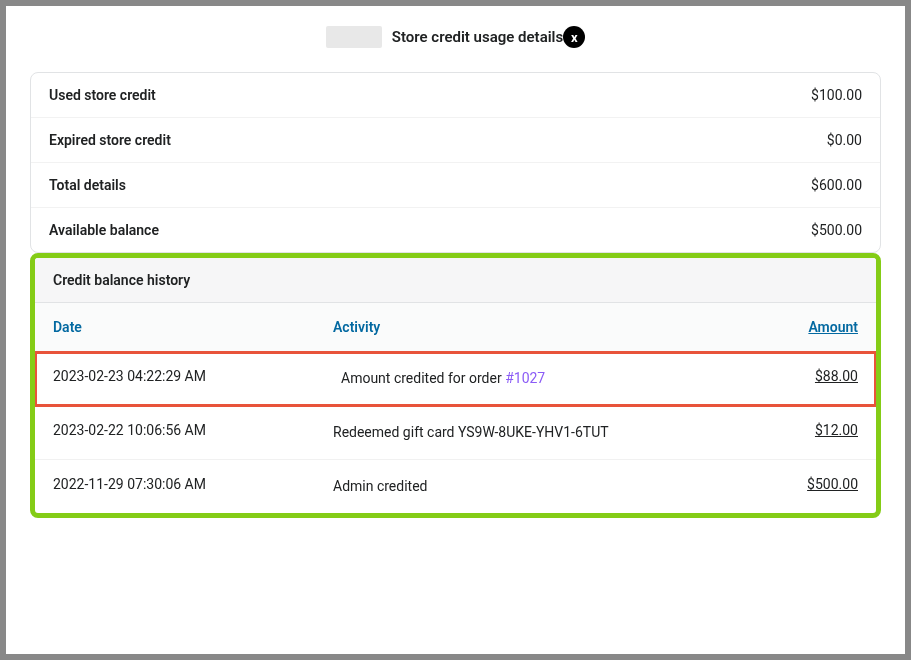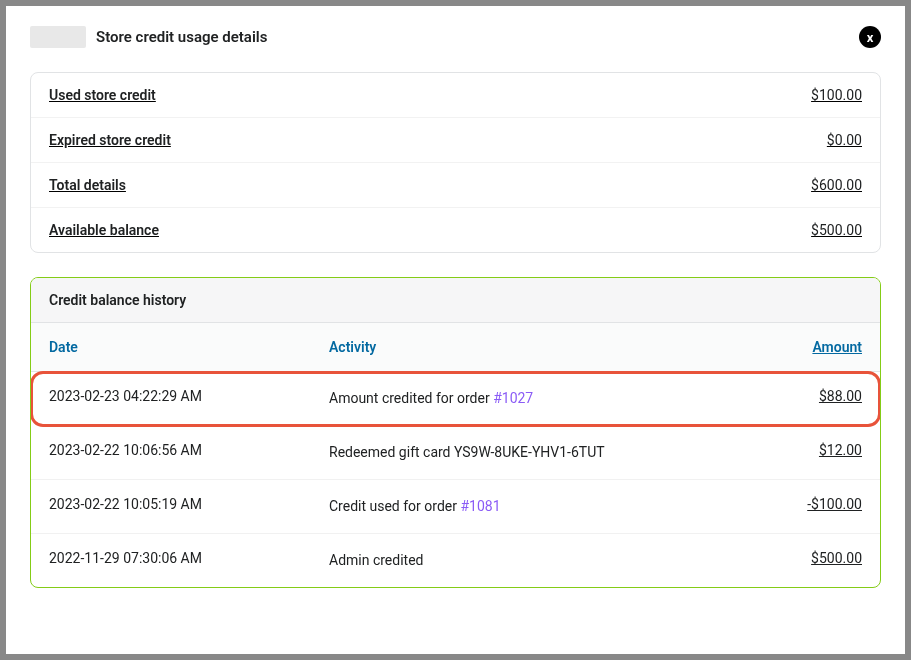--- a/index.html
+++ b/index.html
@@ -18,21 +18,21 @@
     .modal {
       background: #fff;
       width: 100%;
       height: 100%;
       padding: 20px 24px;
       position: relative;
     }
     .modal-header {
       display: flex;
       align-items: center;
-      justify-content: space-between;
+      justify-content: center;
       margin-bottom: 24px;
     }
     .modal-title-wrap {
       display: flex;
       align-items: center;
       gap: 10px;
     }
     .avatar-block {
       width: 56px;
       height: 22px;
@@ -54,44 +54,42 @@
       align-items: center;
       justify-content: center;
       font-weight: 700;
       font-size: 13px;
       cursor: pointer;
       line-height: 1;
     }
     .summary-card {
       border: 1px solid #e1e3e5;
       border-radius: 8px;
-      margin-bottom: 24px;
       overflow: hidden;
-      text-decoration: underline;
     }
     .summary-row {
       display: flex;
       justify-content: space-between;
       align-items: center;
       padding: 14px 18px;
       font-size: 14px;
     }
     .summary-row + .summary-row {
       border-top: 1px solid #f2f2f2;
       text-align: center;
     }
     .summary-label {
       font-weight: 600;
       color: #202223;
     }
     .summary-value {
       color: #202223;
     }
     .history-card {
-      border: 1px solid #84cc16;
+      border: 5px solid #84cc16;
       border-radius: 8px;
       overflow: hidden;
     }
     .history-header {
       background: #f6f6f7;
       padding: 14px 18px;
       font-size: 14px;
       font-weight: 600;
       color: #202223;
       border-bottom: 1px solid #e1e3e5;
@@ -115,22 +113,23 @@
       font-size: 14px;
       color: #202223;
       border-bottom: 1px solid #f1f1f1;
       align-items: flex-start;
       position: relative;
     }
     .history-row:last-child { border-bottom: none; }
     .history-row.highlighted {
       outline: 3px solid #e8533a;
       outline-offset: -2px;
-      border-radius: 12px;
+      border-radius: 0;
       z-index: 1;
+      gap: 8px;
     }
     .order-link {
       color: #8b5cf6;
       cursor: pointer;
     }
     .activity-text {
       max-width: 290px;
       line-height: 1.5;
     }
   </style>
@@ -182,27 +181,20 @@
           <div class="col-amount">$88.00</div>
         </div>
         <div class="history-row">
           <div class="col-date">2023-02-22 10:06:56 AM</div>
           <div class="col-activity">
             <div class="activity-text"><span>Redeemed gift card YS9W-8UKE-YHV1-6TUT</span></div>
           </div>
           <div class="col-amount">$12.00</div>
         </div>
         <div class="history-row">
-          <div class="col-date">2023-02-22 10:05:19 AM</div>
-          <div class="col-activity">
-            <div class="activity-text"><span>Credit used for order </span><span class="order-link">#1081</span></div>
-          </div>
-          <div class="col-amount">-$100.00</div>
-        </div>
-        <div class="history-row">
           <div class="col-date">2022-11-29 07:30:06 AM</div>
           <div class="col-activity">
             <div class="activity-text"><span>Admin credited</span></div>
           </div>
           <div class="col-amount">$500.00</div>
         </div>
       </div>
   </div>
 
 </div>

